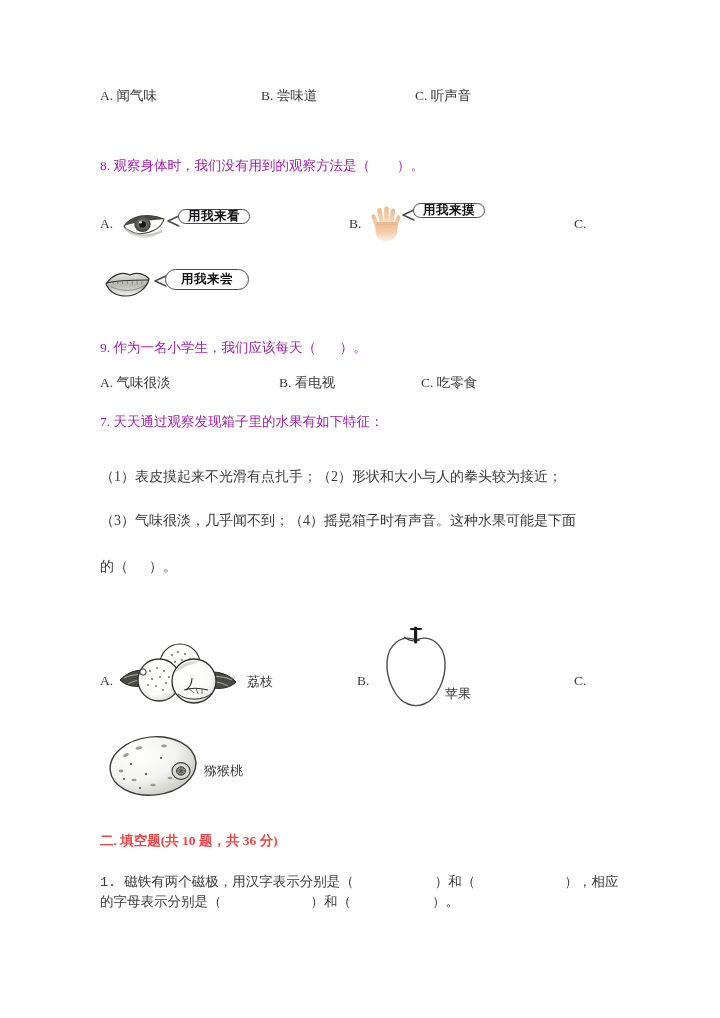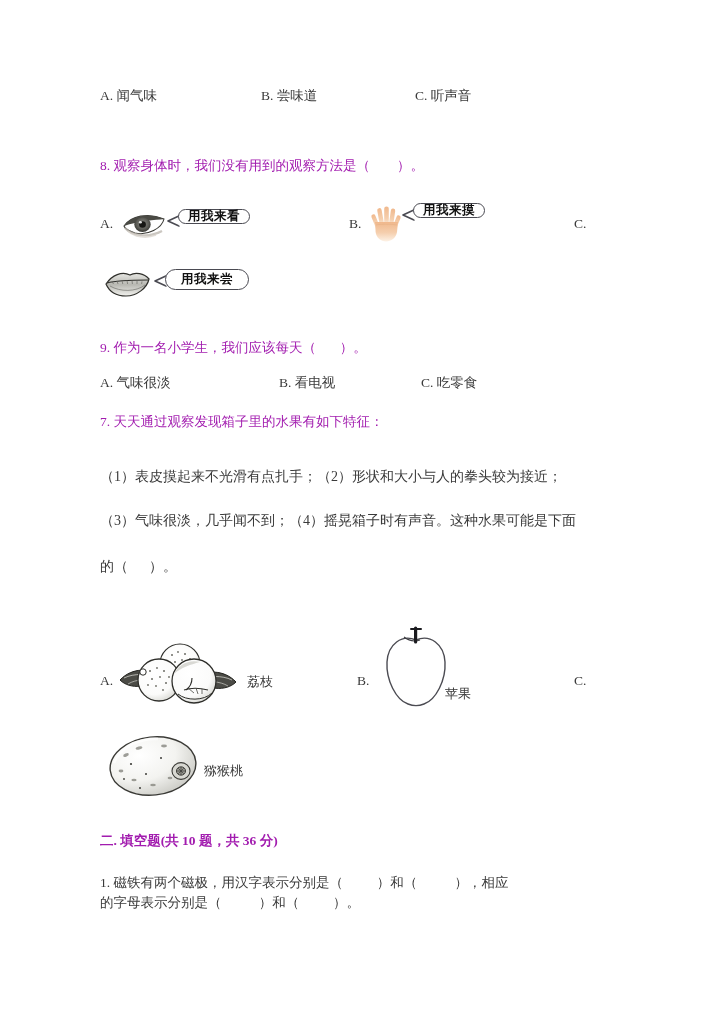--- a/index.html
+++ b/index.html
@@ -38,37 +38,38 @@
     font-size: 13.5px;
     line-height: 20px;
     color: #3a3a3a;
     white-space: pre;
   }
   .sec-head {
     position: absolute;
     font-size: 13.5px;
     line-height: 20px;
     font-weight: bold;
-    color: #a21caf;
+    color: #ef4444;
     white-space: pre;
   }
   .para {
     position: absolute;
     font-size: 14px;
     line-height: 22px;
     color: #3a3a3a;
     white-space: pre;
   }
   .fill-q {
     position: absolute;
     font-size: 13.5px;
     line-height: 21px;
     color: #3a3a3a;
     white-space: pre-wrap;
     width: 530px;
+    font-family: Liberation Mono, monospace;
   }
   .label-cn {
     position: absolute;
     font-size: 13px;
     color: #3a3a3a;
     white-space: pre;
   }
   .opt-letter {
     position: absolute;
     font-size: 13.5px;

